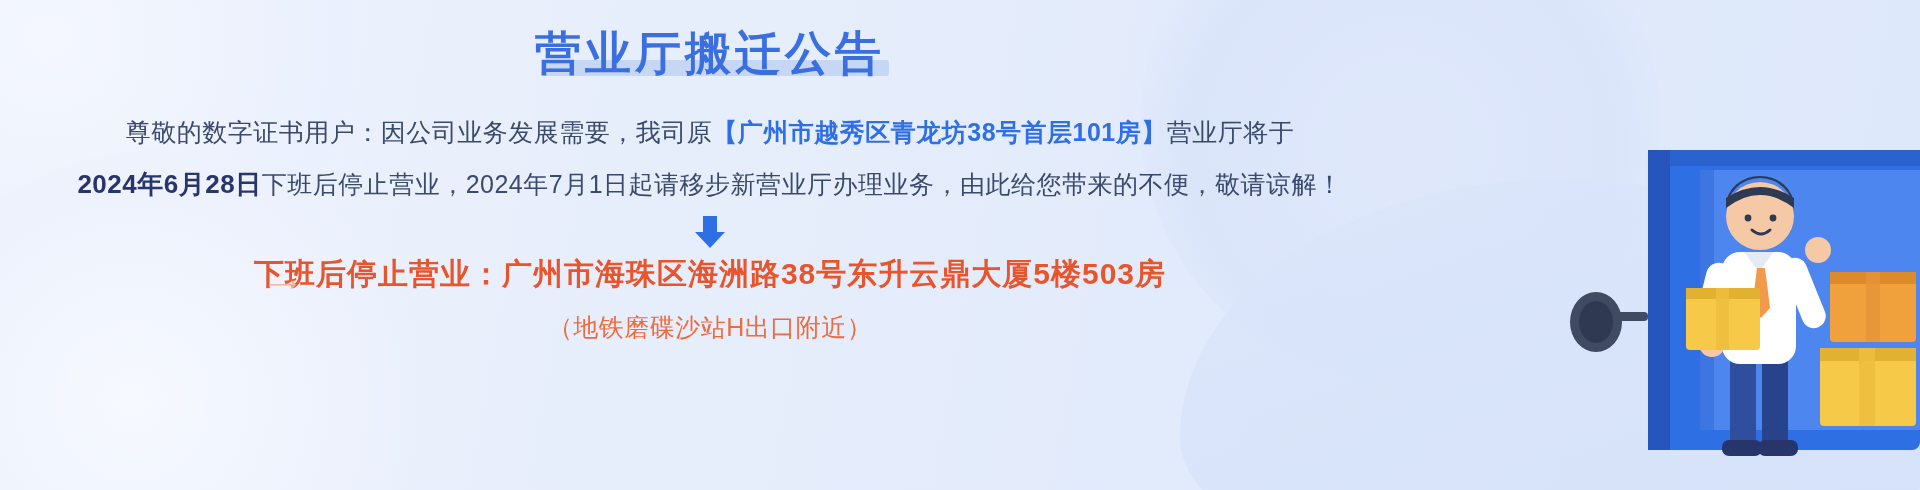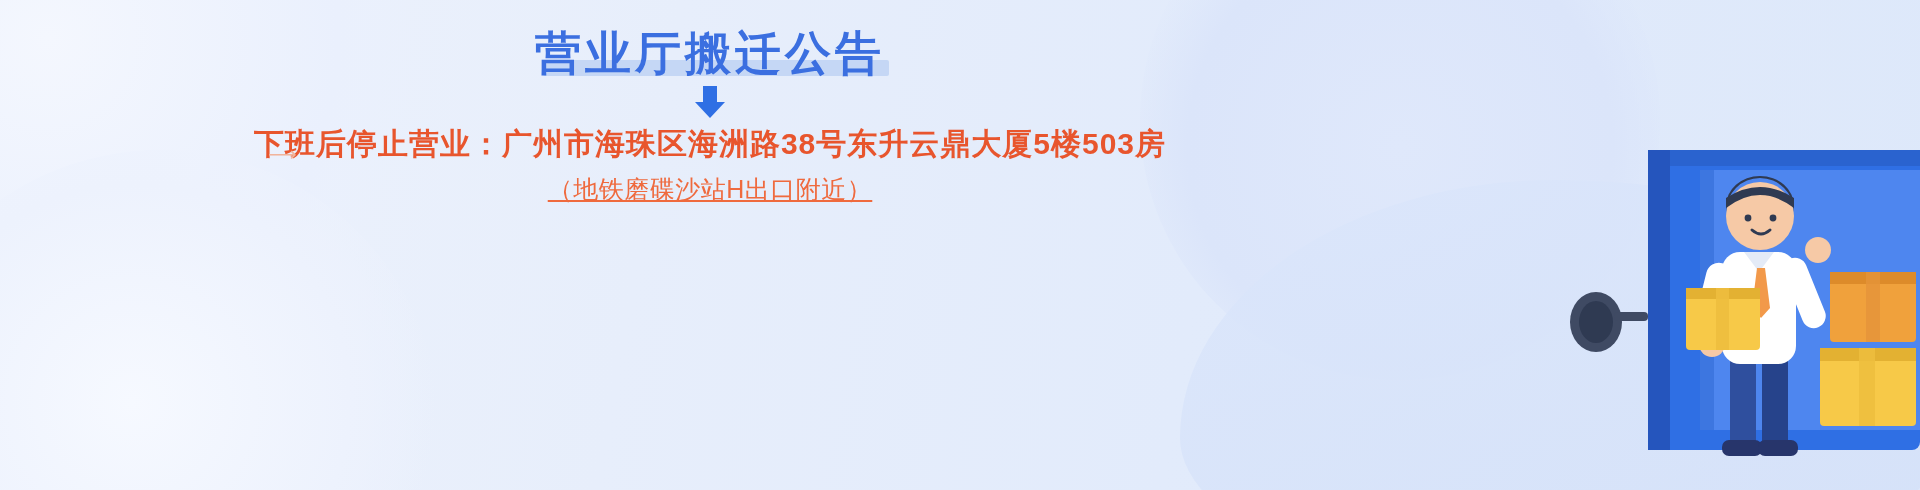--- a/index.html
+++ b/index.html
@@ -77,24 +77,23 @@
   .addr-row{ margin-top:2px; position:relative; }
   .addr-arrowhint{
     position:absolute; left:268px; top:18px;
     color:#f1b49c; font-size:20px; letter-spacing:-2px;
   }
   .addr{
     font-size:30px; font-weight:bold; color:#e8552d; letter-spacing:1px;
     white-space:nowrap;
   }
   .subaddr{
-    margin-top:8px;
+    margin-top:16px;
     font-size:25px; color:#ef6a3e; letter-spacing:.5px;
     white-space:nowrap;
-    text-decoration:underline;
   }
 
   
   .illus{ position:absolute; right:0; top:0; width:520px; height:490px; }
 </style>
 </head>
 <body>
 
 <div class="banner">
 
@@ -103,20 +102,28 @@
   <div class="bg-blob-c"></div>
   <div class="bg-wave"></div>
 
   <div class="content">
 
     <div class="title-wrap">
       <div class="title-hl"></div>
       <div class="title">营业厅搬迁公告</div>
     </div>
 
+    <div class="body-lines">
+      <div class="bline">
+        <span>尊敬的数字证书用户：因公司业务发展需要，我司原</span><span class="hl-blue">【广州市越秀区青龙坊38号首层101房】</span><span>营业厅将于</span>
+      </div>
+      <div class="bline">
+        <span class="bold-dark">2024年6月28日</span><span>下班后停止营业，2024年7月1日起请移步新营业厅办理业务，由此给您带来的不便，敬请谅解！</span>
+      </div>
+    </div>
 
     <div class="arrow-row">
       <svg class="arrow-svg" width="40" height="36" viewBox="0 0 40 36" aria-hidden="true">
         <path d="M13 2 h14 v16 h8 L20 34 L5 18 h8 z" fill="#2f6fe4"></path>
       </svg>
     </div>
 
     <div class="addr-row">
       <span class="addr-arrowhint">⟶</span>
       <div class="addr">下班后停止营业：广州市海珠区海洲路38号东升云鼎大厦5楼503房</div>

